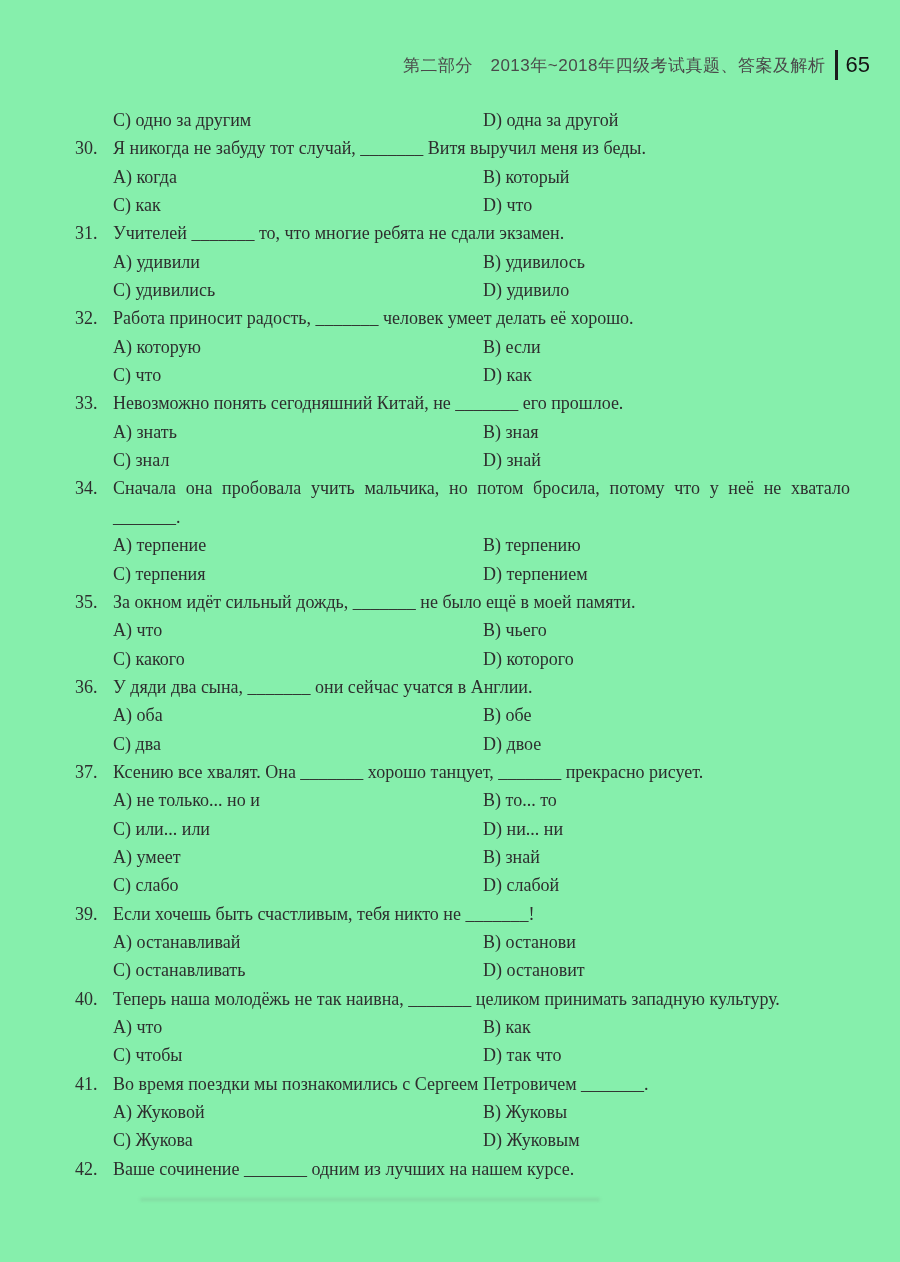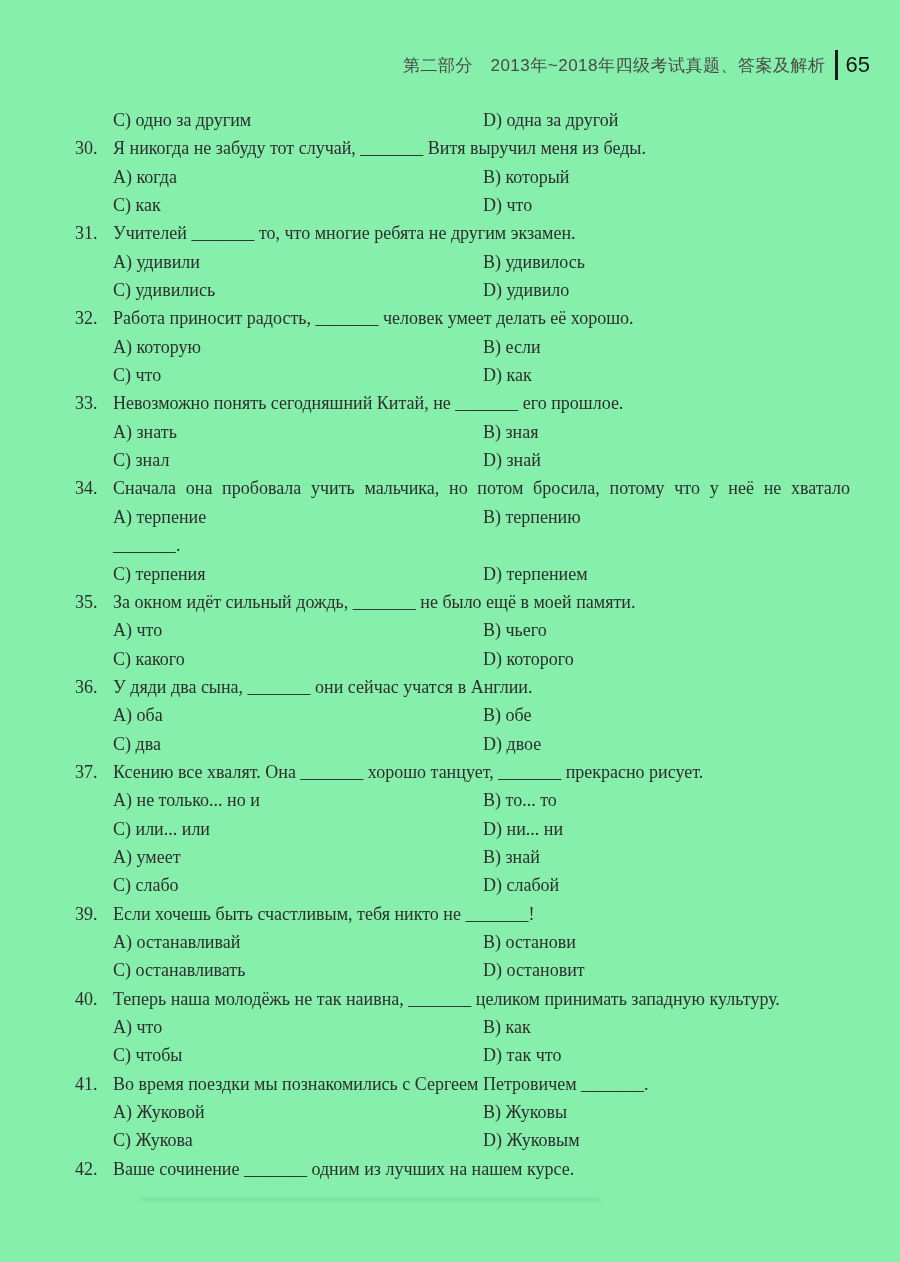--- a/index.html
+++ b/index.html
@@ -126,21 +126,21 @@
         <div class="line">
           <span class="opt-left">A) когда</span>
           <span class="opt-right">B) который</span>
         </div>
         <div class="line">
           <span class="opt-left">C) как</span>
           <span class="opt-right">D) что</span>
         </div>
         <div class="line">
           <span class="q-num">31.</span>
-          <span class="q-text">Учителей _______ то, что многие ребята не другим экзамен.</span>
+          <span class="q-text">Учителей _______ то, что многие ребята не сдали экзамен.</span>
         </div>
         <div class="line">
           <span class="opt-left">A) удивили</span>
           <span class="opt-right">B) удивилось</span>
         </div>
         <div class="line">
           <span class="opt-left">C) удивились</span>
           <span class="opt-right">D) удивило</span>
         </div>
         <div class="line">
@@ -165,27 +165,27 @@
         </div>
         <div class="line">
           <span class="opt-left">C) знал</span>
           <span class="opt-right">D) знай</span>
         </div>
         <div class="line">
           <span class="q-num">34.</span>
           <span class="q-text justify">Сначала она пробовала учить мальчика, но потом бросила, потому что у неё не хватало</span>
         </div>
         <div class="line">
+          <span class="q-cont">_______.</span>
+        </div>
+        <div class="line">
           <span class="opt-left">A) терпение</span>
           <span class="opt-right">B) терпению</span>
         </div>
         <div class="line">
-          <span class="q-cont">_______.</span>
-        </div>
-        <div class="line">
           <span class="opt-left">C) терпения</span>
           <span class="opt-right">D) терпением</span>
         </div>
         <div class="line">
           <span class="q-num">35.</span>
           <span class="q-text">За окном идёт сильный дождь, _______ не было ещё в моей памяти.</span>
         </div>
         <div class="line">
           <span class="opt-left">A) что</span>
           <span class="opt-right">B) чьего</span>

